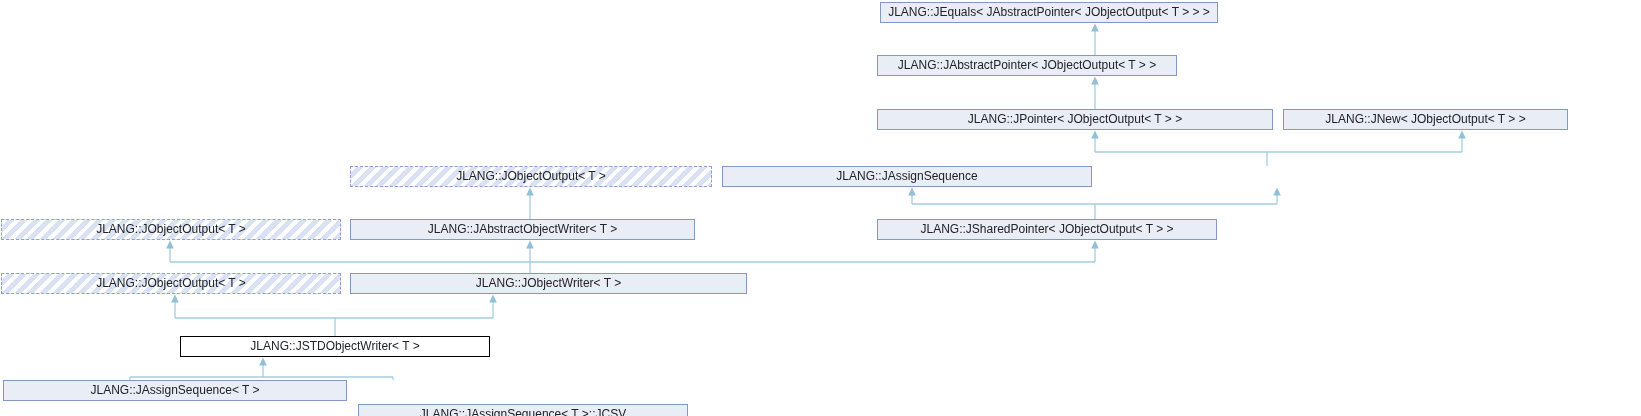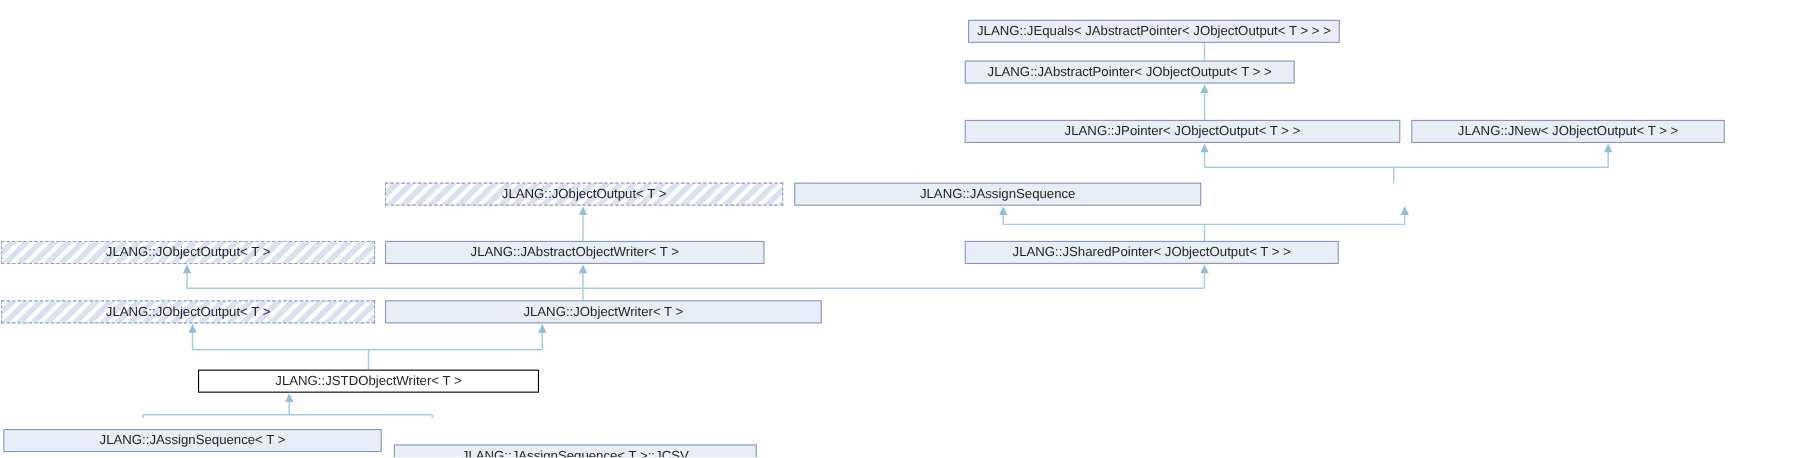--- a/index.html
+++ b/index.html
@@ -95,21 +95,21 @@
       <polygon class="arrow" points="175,294.5 171.2,302.5 178.8,302.5"></polygon>
       <polygon class="arrow" points="493,294.5 489.2,302.5 496.8,302.5"></polygon>
     </g>
 
     <g>
       <path class="edge" d="M263,377 V365 M130,377 H393 M130,377 V380 M393,377 V380"></path>
       <polygon class="arrow" points="263,357.5 259.2,365.5 266.8,365.5"></polygon>
     </g>
   </svg>
 
-  <div class="node" style="left:880px; top:18px; width:338px;">JLANG::JEquals&lt; JAbstractPointer&lt; JObjectOutput&lt; T &gt; &gt; &gt;</div>
+  <div class="node" style="left:880px; top:2px; width:338px;">JLANG::JEquals&lt; JAbstractPointer&lt; JObjectOutput&lt; T &gt; &gt; &gt;</div>
 
   <div class="node" style="left:877px; top:55px; width:300px;">JLANG::JAbstractPointer&lt; JObjectOutput&lt; T &gt; &gt;</div>
 
   <div class="node" style="left:877px; top:109px; width:396px;">JLANG::JPointer&lt; JObjectOutput&lt; T &gt; &gt;</div>
 
   <div class="node" style="left:1283px; top:109px; width:285px;">JLANG::JNew&lt; JObjectOutput&lt; T &gt; &gt;</div>
 
   <div class="node hatched" style="left:350px; top:166px; width:362px;">JLANG::JObjectOutput&lt; T &gt;</div>
 
   <div class="node" style="left:722px; top:166px; width:370px;">JLANG::JAssignSequence</div>
@@ -120,17 +120,17 @@
   <div class="node" style="left:350px; top:219px; width:345px;">JLANG::JAbstractObjectWriter&lt; T &gt;</div>
 
   <div class="node" style="left:877px; top:219px; width:340px;text-align:center;">JLANG::JSharedPointer&lt; JObjectOutput&lt; T &gt; &gt;</div>
 
   <div class="node hatched" style="left:1px; top:273px; width:340px;">JLANG::JObjectOutput&lt; T &gt;</div>
 
   <div class="node" style="left:350px; top:273px; width:397px;">JLANG::JObjectWriter&lt; T &gt;</div>
 
   <div class="node main" style="left:180px; top:336px; width:310px;">JLANG::JSTDObjectWriter&lt; T &gt;</div>
 
-  <div class="node" style="left:3px; top:380px; width:344px;margin-top:10px;">JLANG::JAssignSequence&lt; T &gt;</div>
+  <div class="node" style="left:3px; top:380px; width:344px;">JLANG::JAssignSequence&lt; T &gt;</div>
 
   <div class="node" style="left:358px; top:380px; width:330px;margin-top:24px;">JLANG::JAssignSequence&lt; T &gt;::JCSV</div>
 
 </div>
 
 </body></html>

